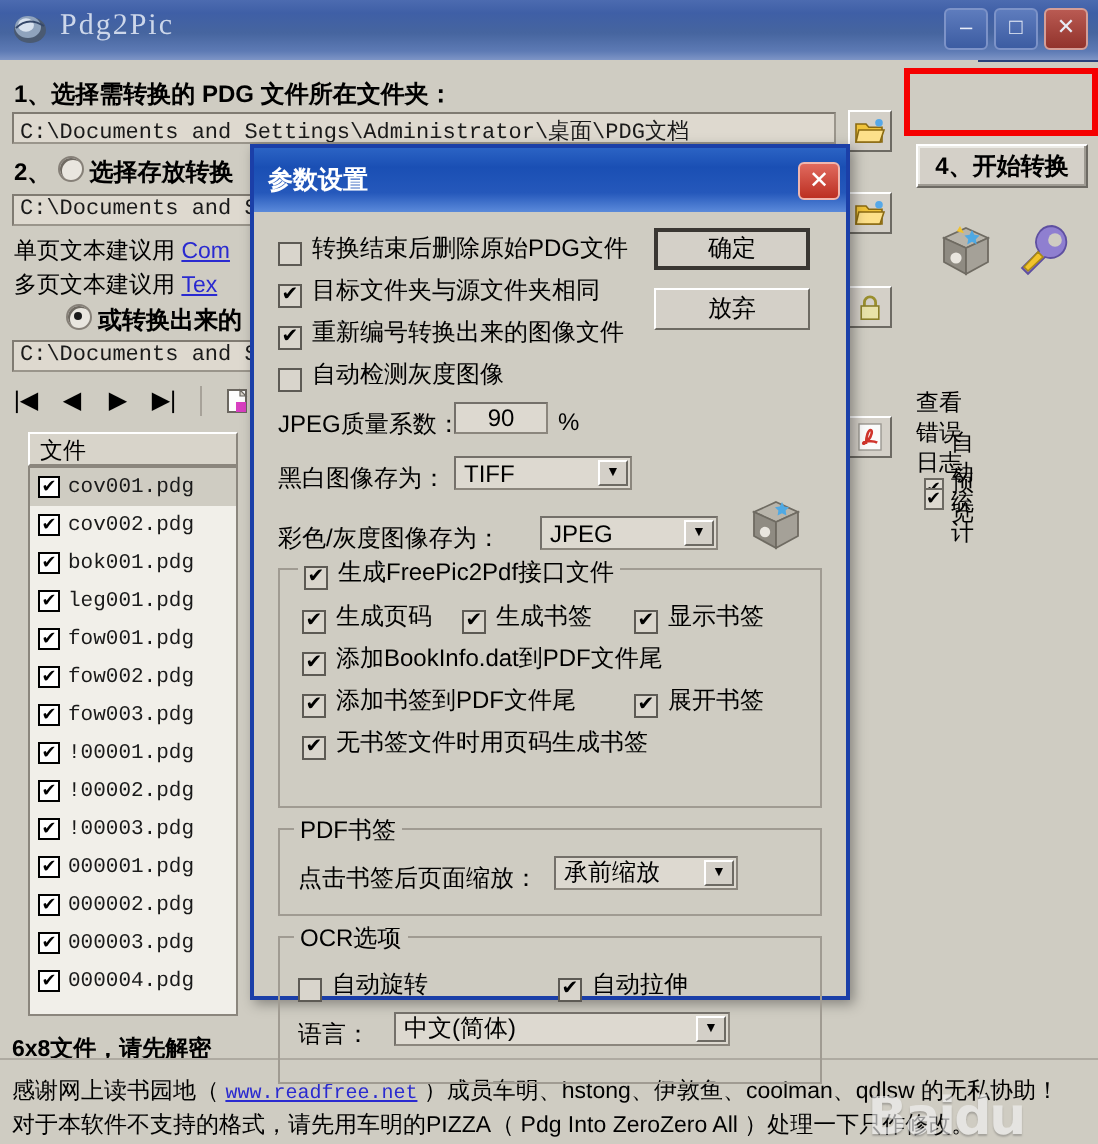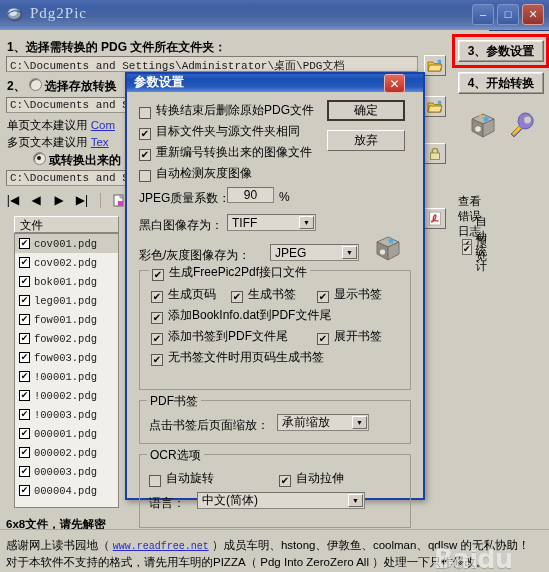--- a/index.html
+++ b/index.html
@@ -102,22 +102,22 @@
 
   .watermark{position:absolute;left:398px;top:514px;width:150px;height:52px;pointer-events:none;
     opacity:.62;text-align:center;}
   .wm1{font-size:26px;font-weight:bold;color:#f4f4f4;letter-spacing:-1px;
     text-shadow:0 1px 1px rgba(80,80,80,.55);font-family:"DejaVu Sans",sans-serif;}
 
   
   .dlg{position:absolute;left:125px;top:72px;width:300px;height:428px;
     background:#cfccc2;border:2px solid #1b3fa8;box-sizing:border-box;
     box-shadow:2px 2px 6px rgba(0,0,0,.35);}
-  .dlg-tb{height:18px;background:linear-gradient(to bottom,#2b63c4 0%,#1a4fb4 30%,#2558bb 70%,#5b8ada 100%);
-    display:flex;padding:0 18px 0 7px;box-sizing:border-box;}
+  .dlg-tb{height:32px;background:linear-gradient(to bottom,#2b63c4 0%,#1a4fb4 30%,#2558bb 70%,#5b8ada 100%);
+    display:flex;align-items:center;padding:0 3px 0 7px;box-sizing:border-box;}
   .dlg-title{color:#fff;font-size:12.5px;font-weight:bold;flex:1;}
   .dlg-x{width:19px;height:17px;background:linear-gradient(to bottom,#e06a5e,#bc2f22);
     border:1px solid #f0b6ae;border-radius:3px;color:#fff;font-weight:bold;font-size:12px;
     display:flex;align-items:center;justify-content:center;}
   .dlg-body{position:relative;height:403px;}
 
   .dcb{position:absolute;display:flex;align-items:flex-end;gap:5px;font-size:12px;white-space:nowrap;}
   .cb3{width:12px;height:12px;background:#d9d5cc;border:1px solid #5d5a54;box-sizing:border-box;flex:none;
     display:flex;align-items:center;justify-content:center;font-size:10px;line-height:1;color:#000;}
   .dbtn{position:absolute;width:78px;height:21px;background:#d4d0c8;
@@ -288,21 +288,20 @@
       </svg>
     </div>
     <div class="iconbtn" style="left:424px;top:178px;">
       <svg width="14" height="15" viewBox="0 0 14 15">
         <rect x="1.5" y="1" width="11" height="13" fill="#fbfbfb" stroke="#9b9790" stroke-width=".7"></rect>
         <path d="M5 11 C5 7 6.2 4 7.3 4 C8.4 4 8 7 6 9.2 C4.6 10.7 3.6 11.3 3.6 10.6 C3.6 9.8 8.4 9 10.6 10.3" fill="none" stroke="#d0342c" stroke-width="1.3"></path>
       </svg>
     </div>
 
     <div class="redbox"></div>
-    <div class="rbtn rb1">3、参数设置</div>
     <div class="rbtn rb2">4、开始转换</div>
 
     <div class="iconbtn" style="left:466px;top:78px;width:34px;height:34px;border:none;background:transparent;">
       <svg width="32" height="32" viewBox="0 0 32 32">
         <path d="M16 5 L27 10 L16 15 L5 10 Z" fill="#b9b5ab" stroke="#6f6b62" stroke-width=".9"></path>
         <path d="M5 10 L16 15 L16 28 L5 22 Z" fill="#8f8b82" stroke="#6f6b62" stroke-width=".9"></path>
         <path d="M27 10 L16 15 L16 28 L27 22 Z" fill="#a5a198" stroke="#6f6b62" stroke-width=".9"></path>
         <path d="M13 4 l2 3.6 l-3.6 -1 Z" fill="#f2c32c"></path>
         <circle cx="11" cy="20" r="2.8" fill="#e9e6df"></circle>
         <path d="M19 6 l1.2 2.4 l2.6 .4 l-1.9 1.8 .5 2.6 -2.4 -1.3 -2.4 1.3 .5 -2.6 -1.9 -1.8 2.6 -.4 Z" fill="#4fa9e4"></path>

